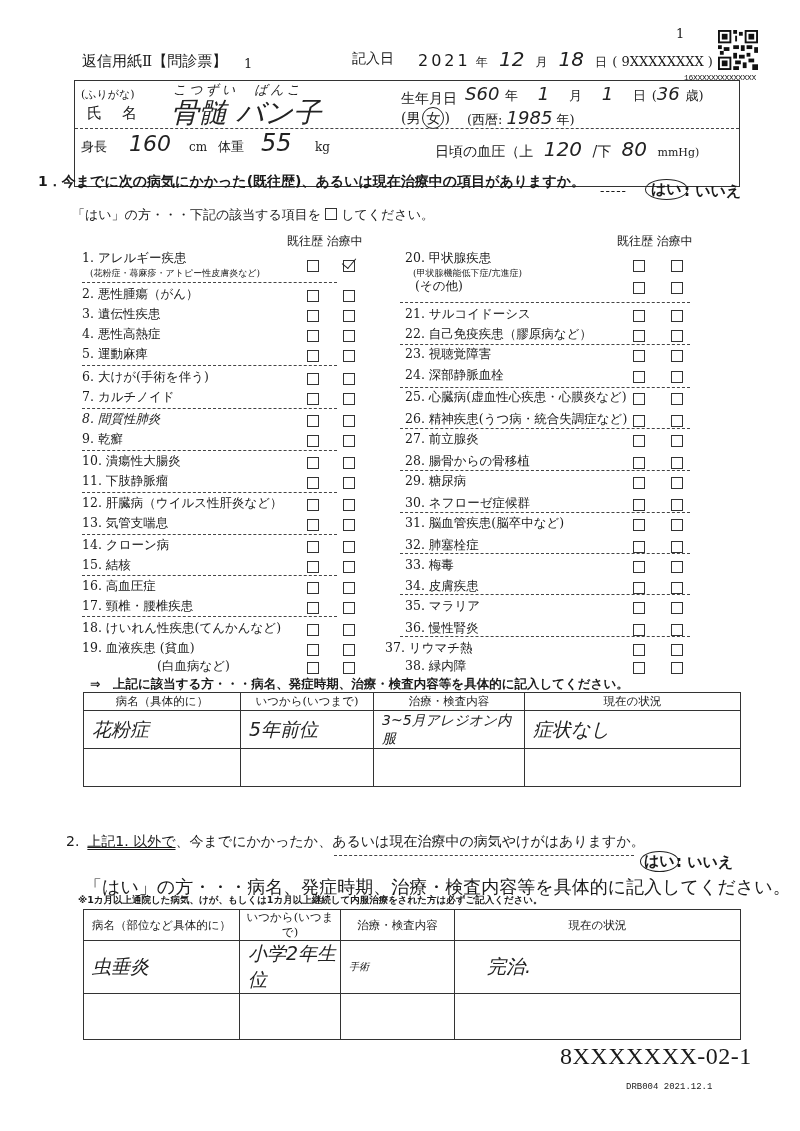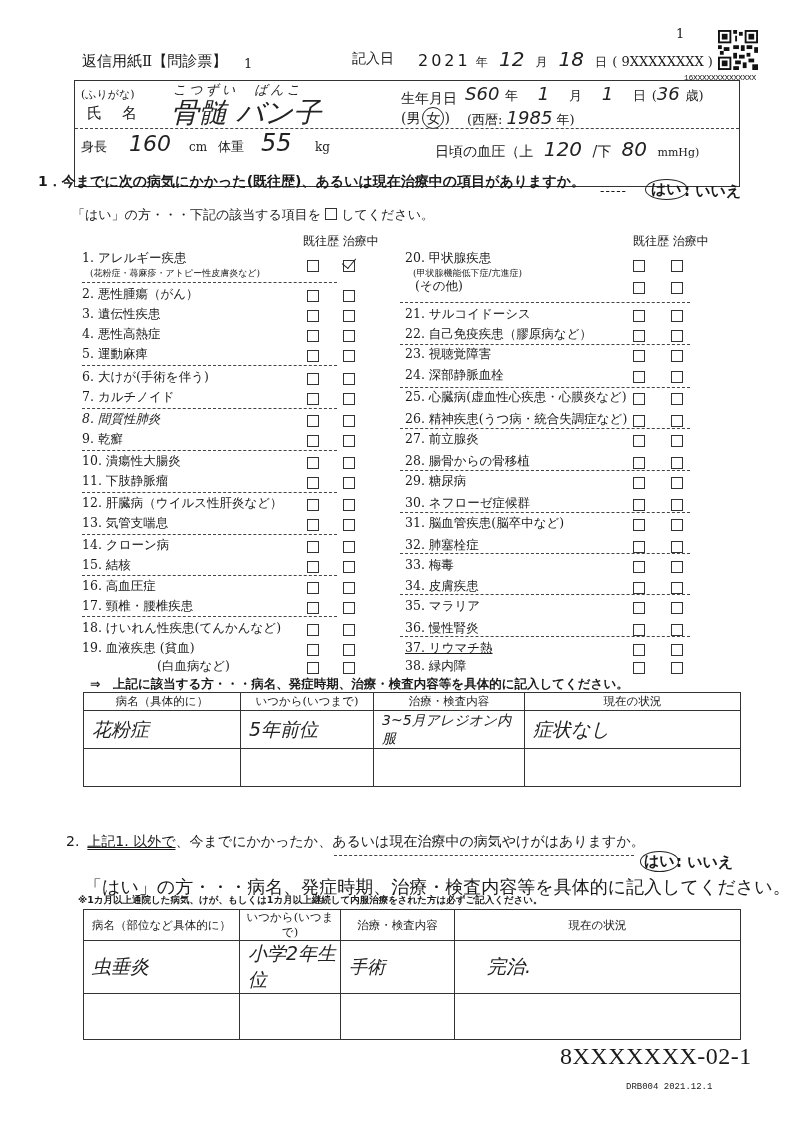--- a/index.html
+++ b/index.html
@@ -44,21 +44,21 @@
   .bp .v { font-size:20px; padding:0 6px; }
   .bp .u { font-size:11px; }
 
   
   .q1 { left:38px; top:173px; font-size:14px; font-weight:bold; white-space:nowrap; }
   .q1-dash { left:600px; top:183px; font-size:13px; letter-spacing:1px; }
   .yes-circle { left:645px; top:179px; font-size:15px; font-weight:bold; border:1.5px solid #222; border-radius:50%; padding:0 5px; }
   .no-txt { left:684px; top:182px; font-size:15px; font-weight:bold; }
   .q1-sub { left:72px; top:206px; font-size:13px; white-space:nowrap; }
   .q1-sub .box-inline { display:inline-block; width:10px; height:10px; border:1px solid #333; margin:0 4px; vertical-align:-1px; }
-  .colhdr { font-size:12px; white-space:nowrap;margin-left:16px; }
+  .colhdr { font-size:12px; white-space:nowrap; }
 
   .row { position:absolute; font-size:12.5px; white-space:nowrap; }
   .row .sub { font-size:9px; display:block; }
   .cb { position:absolute; width:10px; height:10px; border:1.1px solid #333; background:#fff; }
   .cb.checked::after { content:""; position:absolute; left:1px; top:-6px; width:7px; height:12px; border-right:1.6px solid #222; border-bottom:1.6px solid #222; transform:rotate(40deg); }
   .dash { position:absolute; border-top:1px dashed #444; height:0; }
 
   
   .instr { font-size:13px; white-space:nowrap; }
   table.dt { position:absolute; border-collapse:collapse; }
@@ -305,21 +305,21 @@
     <div class="cb" style="left: 671px; top: 561px;"></div>
     <div class="row" style="left: 405px; top: 578px;"><span>34. 皮膚疾患</span></div>
     <div class="cb" style="left: 633px; top: 582px;"></div>
     <div class="cb" style="left: 671px; top: 582px;"></div>
     <div class="row" style="left: 405px; top: 598px;"><span>35. マラリア</span></div>
     <div class="cb" style="left: 633px; top: 602px;"></div>
     <div class="cb" style="left: 671px; top: 602px;"></div>
     <div class="row" style="left: 405px; top: 620px;"><span>36. 慢性腎炎</span></div>
     <div class="cb" style="left: 633px; top: 624px;"></div>
     <div class="cb" style="left: 671px; top: 624px;"></div>
-    <div class="row" style="left: 405px; top: 640px; text-decoration: underline;"><span>37. リウマチ熱</span></div>
+    <div class="row" style="left: 385px; top: 640px;"><span>37. リウマチ熱</span></div>
     <div class="cb" style="left: 633px; top: 644px;"></div>
     <div class="cb" style="left: 671px; top: 644px;"></div>
     <div class="row" style="left: 405px; top: 658px;"><span>38. 緑内障</span></div>
     <div class="cb" style="left: 633px; top: 662px;"></div>
     <div class="cb" style="left: 671px; top: 662px;"></div>
     <div class="dash" style="left: 400px; top: 302px; width: 290px;"></div>
     <div class="dash" style="left: 400px; top: 344px; width: 290px;"></div>
     <div class="dash" style="left: 400px; top: 387px; width: 290px;"></div>
     <div class="dash" style="left: 400px; top: 428px; width: 290px;"></div>
     <div class="dash" style="left: 400px; top: 470px; width: 290px;"></div>
@@ -383,21 +383,21 @@
     <th>病名（部位など具体的に）</th>
     <th>いつから(いつまで)</th>
     <th>治療・検査内容</th>
     <th>現在の状況</th>
   </tr>
     </thead>
   <tbody>
       <tr>
         <td class="hw" style="height: 45px;">虫垂炎</td>
         <td class="hw" style="height: 45px;">小学2年生位</td>
-        <td class="hw" style="height: 45px; font-size: 18px; font-family: Liberation Serif, serif;">手術</td>
+        <td class="hw" style="height: 45px; font-size: 10px; font-family: Liberation Serif, serif;">手術</td>
         <td class="hw" style="height: 45px; padding-left: 32px;">完治.</td>
       </tr>
       <tr>
         <td class="hw" style="height: 45px;"></td>
         <td class="hw" style="height: 45px;"></td>
         <td class="hw" style="height: 45px; font-size: 14px;"></td>
         <td class="hw" style="height: 45px;"></td>
       </tr>
     </tbody>
 </table>

